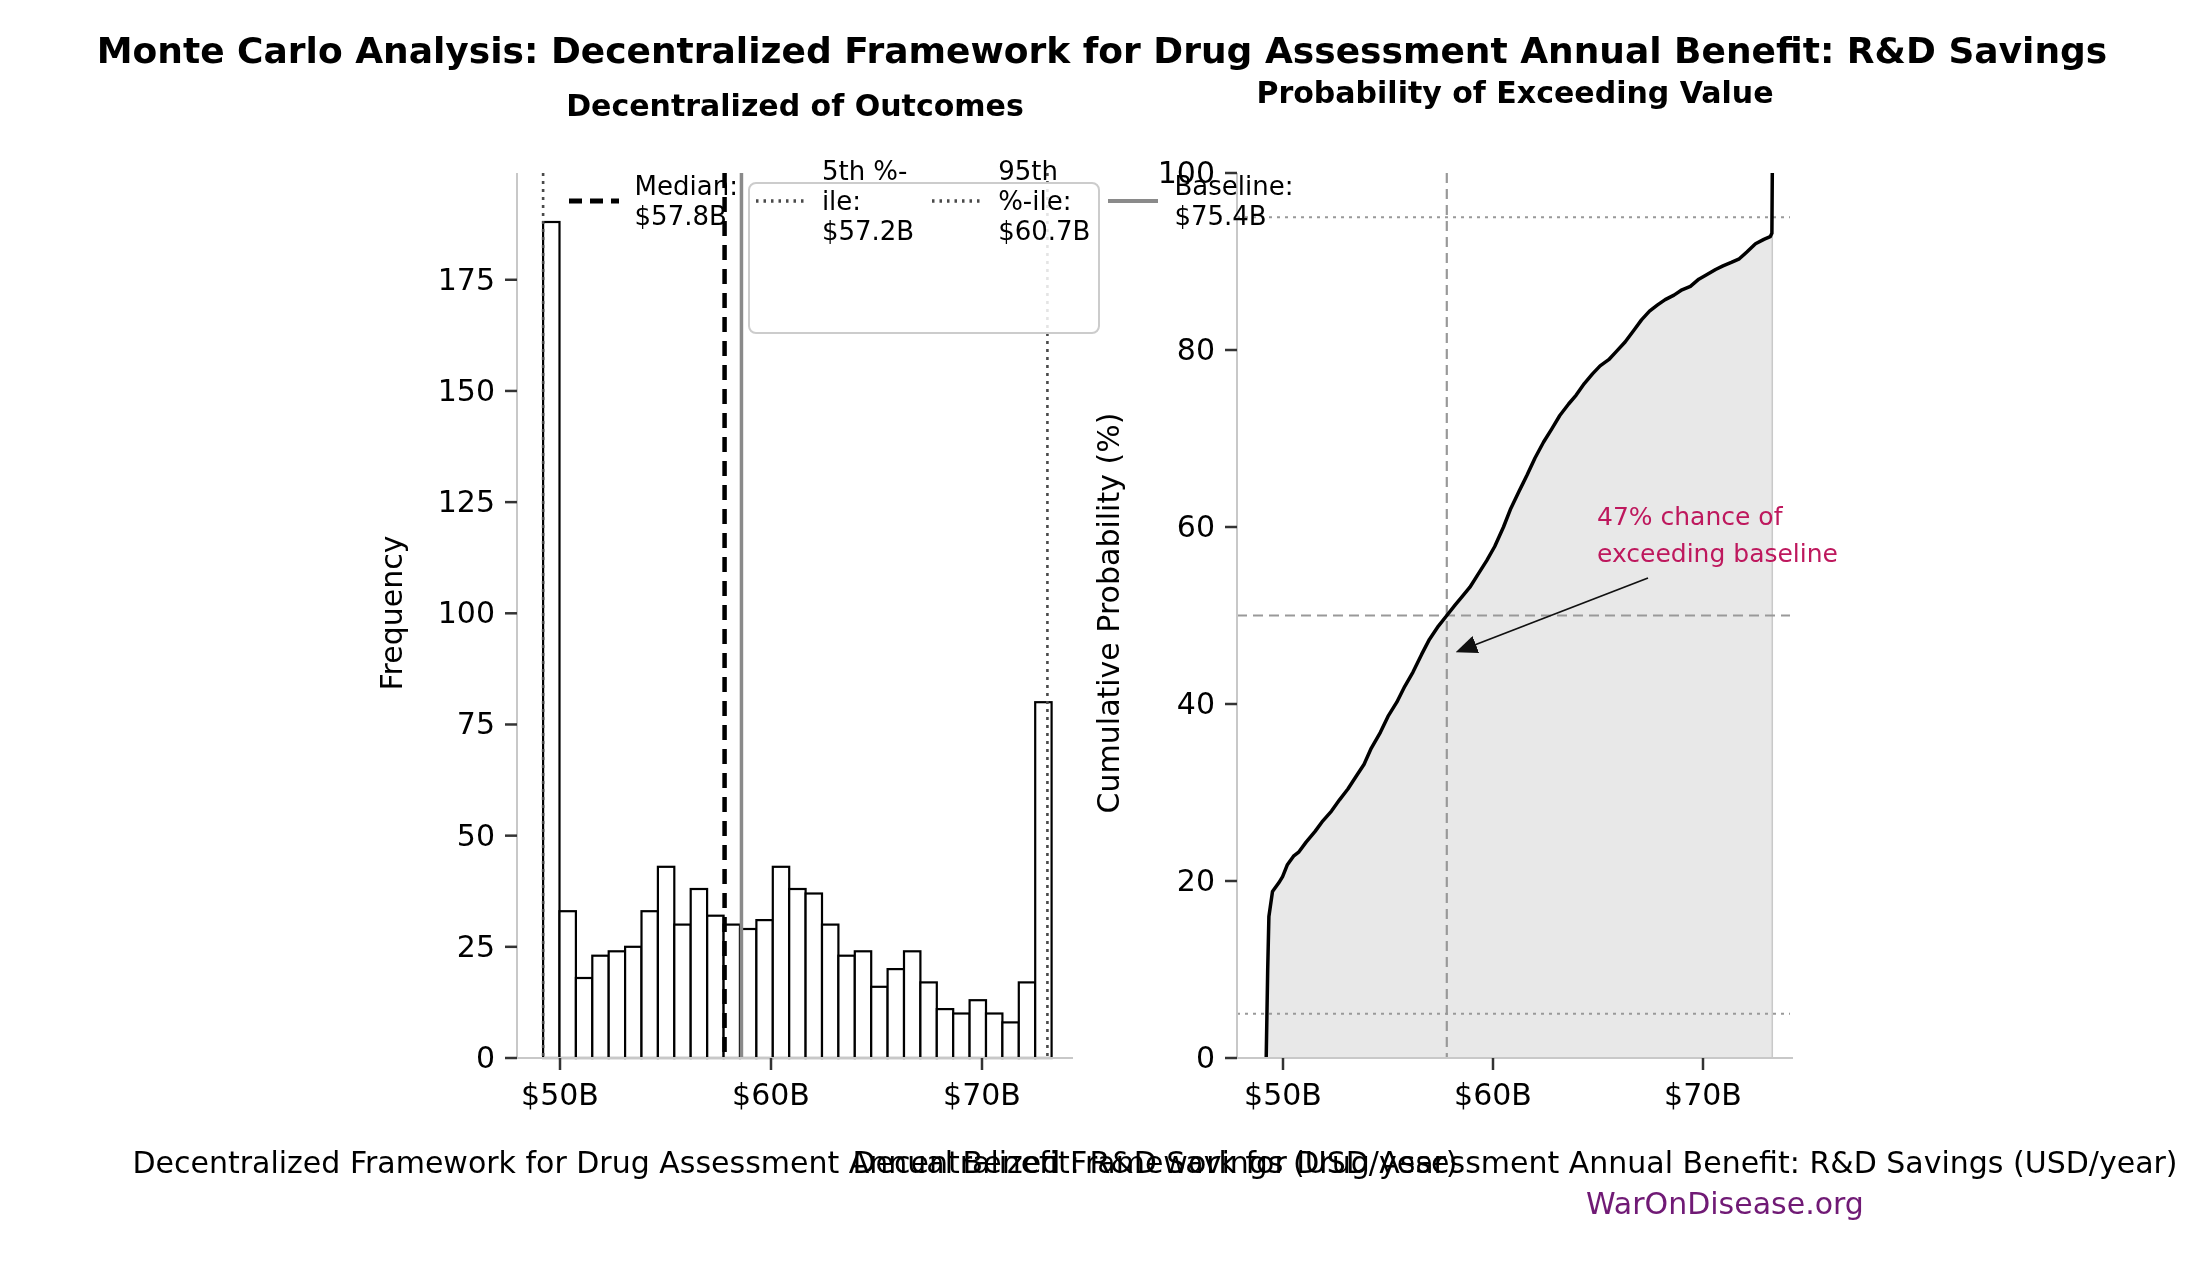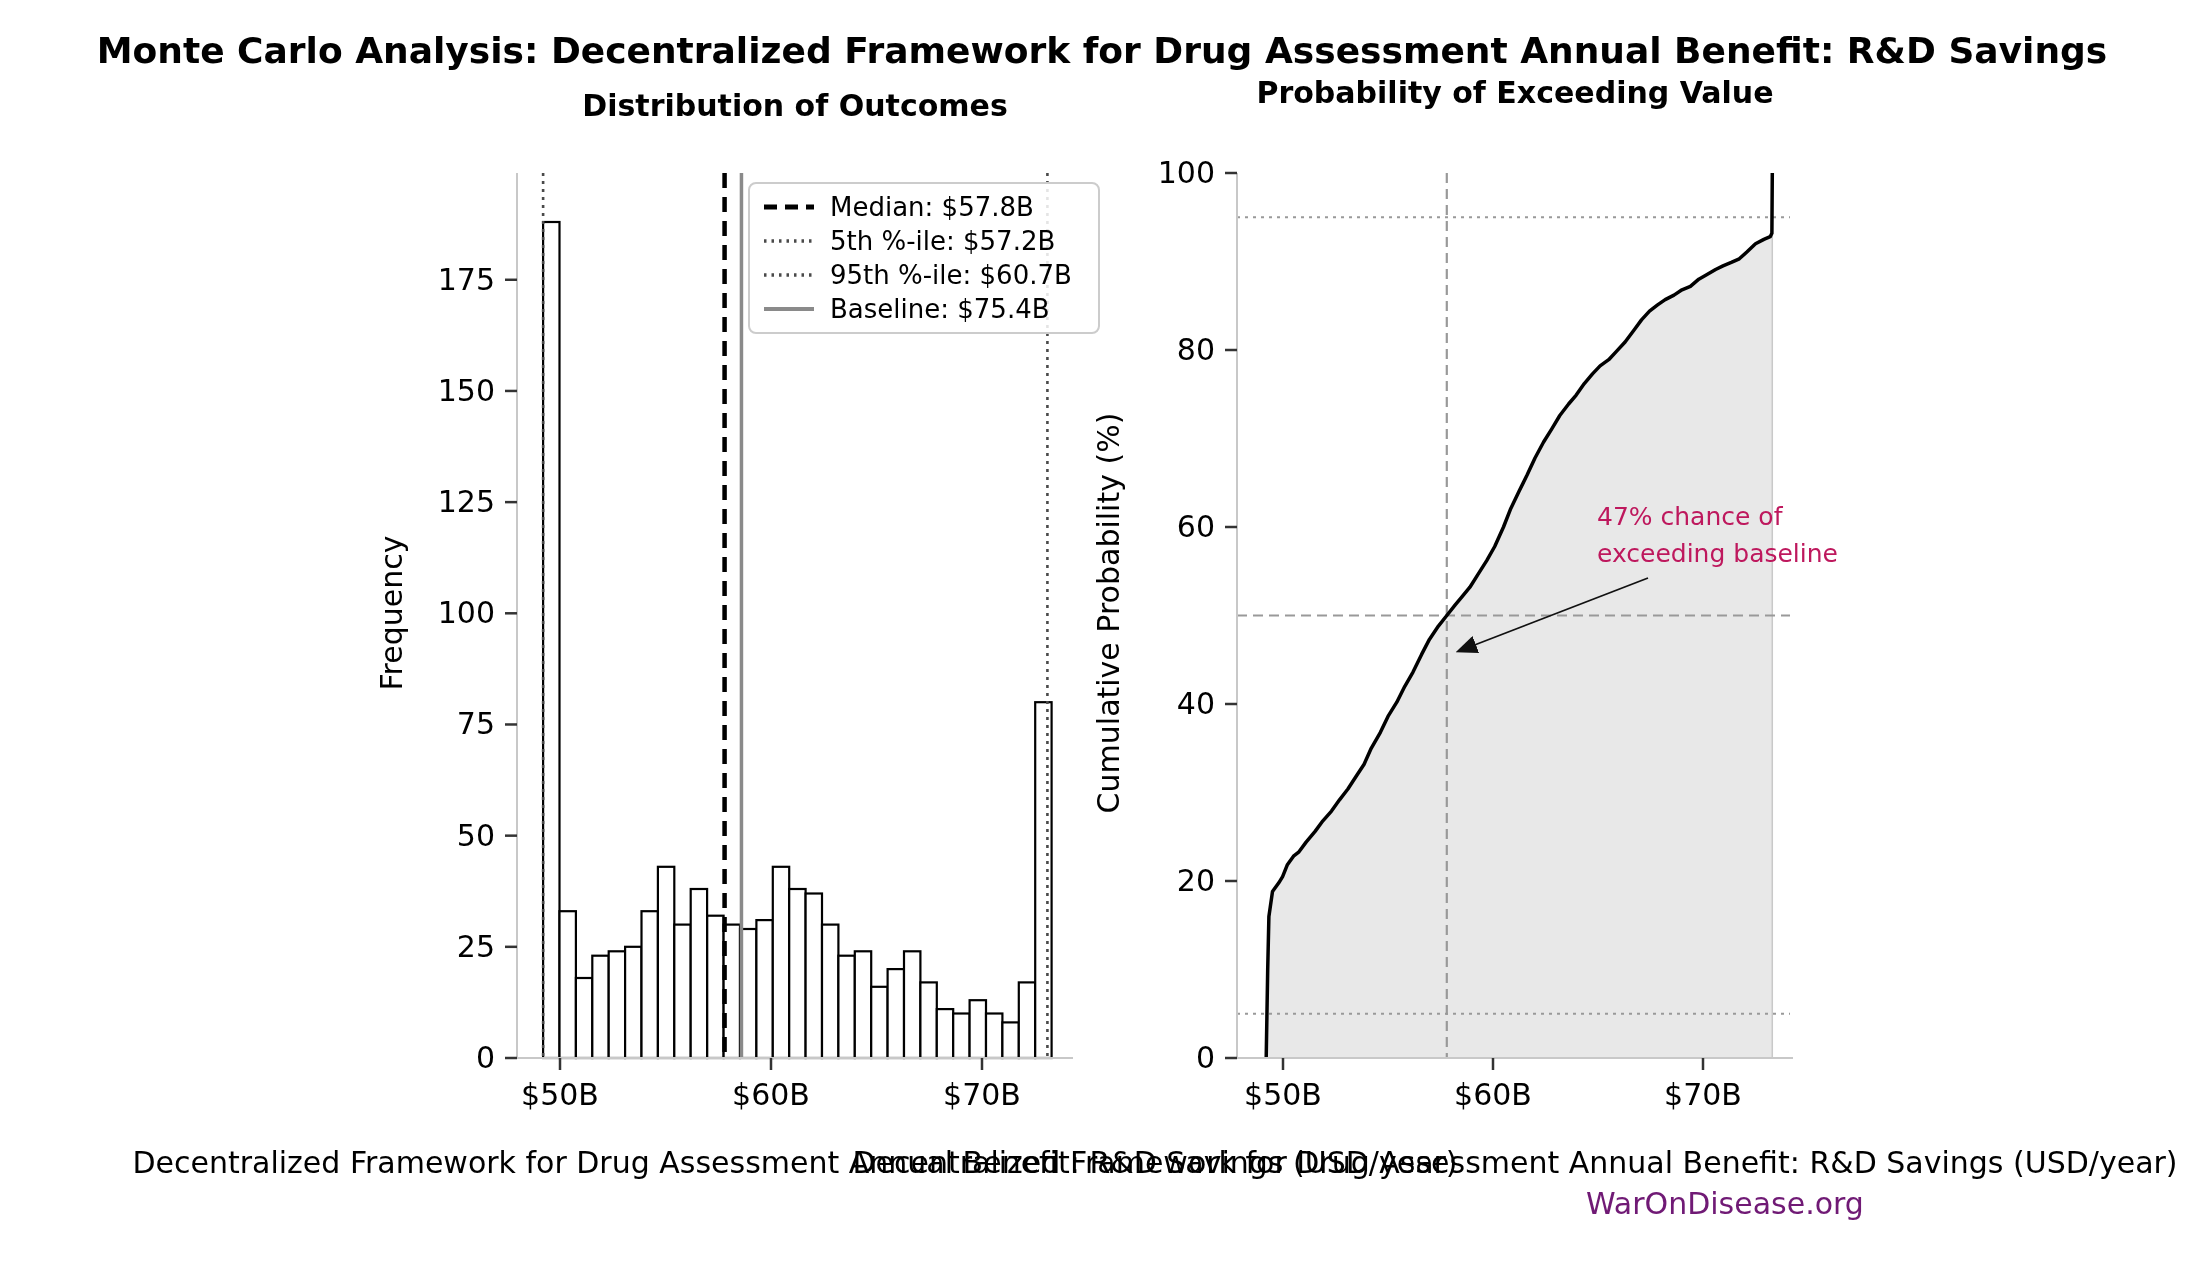--- a/index.html
+++ b/index.html
@@ -12,21 +12,21 @@
   .fig-title { font-size:36px; font-weight:bold; }
   .sub-title { font-size:30px; font-weight:bold; }
   .axis-xlabel { font-size:30px; }
   .axis-ylabel { font-size:30px; transform:translate(-50%,-50%) rotate(-90deg); transform-origin:center; }
   .footer-text { font-size:30px; color:#701a75; }
   .annotation { font-size:25px; line-height:37px; color:#be185d; }
   #chart-svg { position:absolute; left:0; top:0; }
   .legend-box {
     position:absolute; left:748px; top:182px; width:352px; height:152px;
     background:rgba(255,255,255,0.85); border:2px solid #cccccc; border-radius:8px;
-    display:flex; flex-direction:column; justify-content:center; gap:4px; padding:2px 0;
+    display:flex; flex-direction:row; justify-content:center; gap:4px; padding:2px 0;
     box-sizing:border-box; z-index:5;
   }
   .legend-row { display:flex; align-items:center; gap:16px; padding-left:14px; height:30px; }
   .legend-label { font-size:26px; }
   .legend-marker { flex:0 0 auto; }
 </style>
 </head>
 <body>
 
 <div class="canvas">
@@ -127,21 +127,21 @@
         <text x="1283" y="1105" text-anchor="middle" font-size="30" fill="#000">$50B</text>
         <line x1="1493" y1="1058" x2="1493" y2="1070" stroke="#333333" stroke-width="2.5"></line>
         <text x="1493" y="1105" text-anchor="middle" font-size="30" fill="#000">$60B</text>
         <line x1="1703" y1="1058" x2="1703" y2="1070" stroke="#333333" stroke-width="2.5"></line>
         <text x="1703" y="1105" text-anchor="middle" font-size="30" fill="#000">$70B</text>
       </g>
     </svg>
 
   <div class="abs centered fig-title" style="left:1102px; top:30px;">Monte Carlo Analysis: Decentralized Framework for Drug Assessment Annual Benefit: R&amp;D Savings</div>
 
-  <div class="abs centered sub-title" style="left:795px; top:88px;">Distribution of Outcomes</div>
+  <div class="abs centered sub-title" style="left:795px; top:88px;">Decentralized of Outcomes</div>
   <div class="abs centered sub-title" style="left:1515px; top:75px;">Probability of Exceeding Value</div>
 
   <div class="abs axis-ylabel" style="left:391px; top:613px;">Frequency</div>
   <div class="abs axis-ylabel" style="left:1108px; top:613px;">Cumulative Probability (%)</div>
 
   <div class="abs centered axis-xlabel" style="left:795px; top:1145px;">Decentralized Framework for Drug Assessment Annual Benefit: R&amp;D Savings (USD/year)</div>
   <div class="abs centered axis-xlabel" style="left:1515px; top:1145px;">Decentralized Framework for Drug Assessment Annual Benefit: R&amp;D Savings (USD/year)</div>
 
   <div class="legend-box">
     <div class="legend-row">

